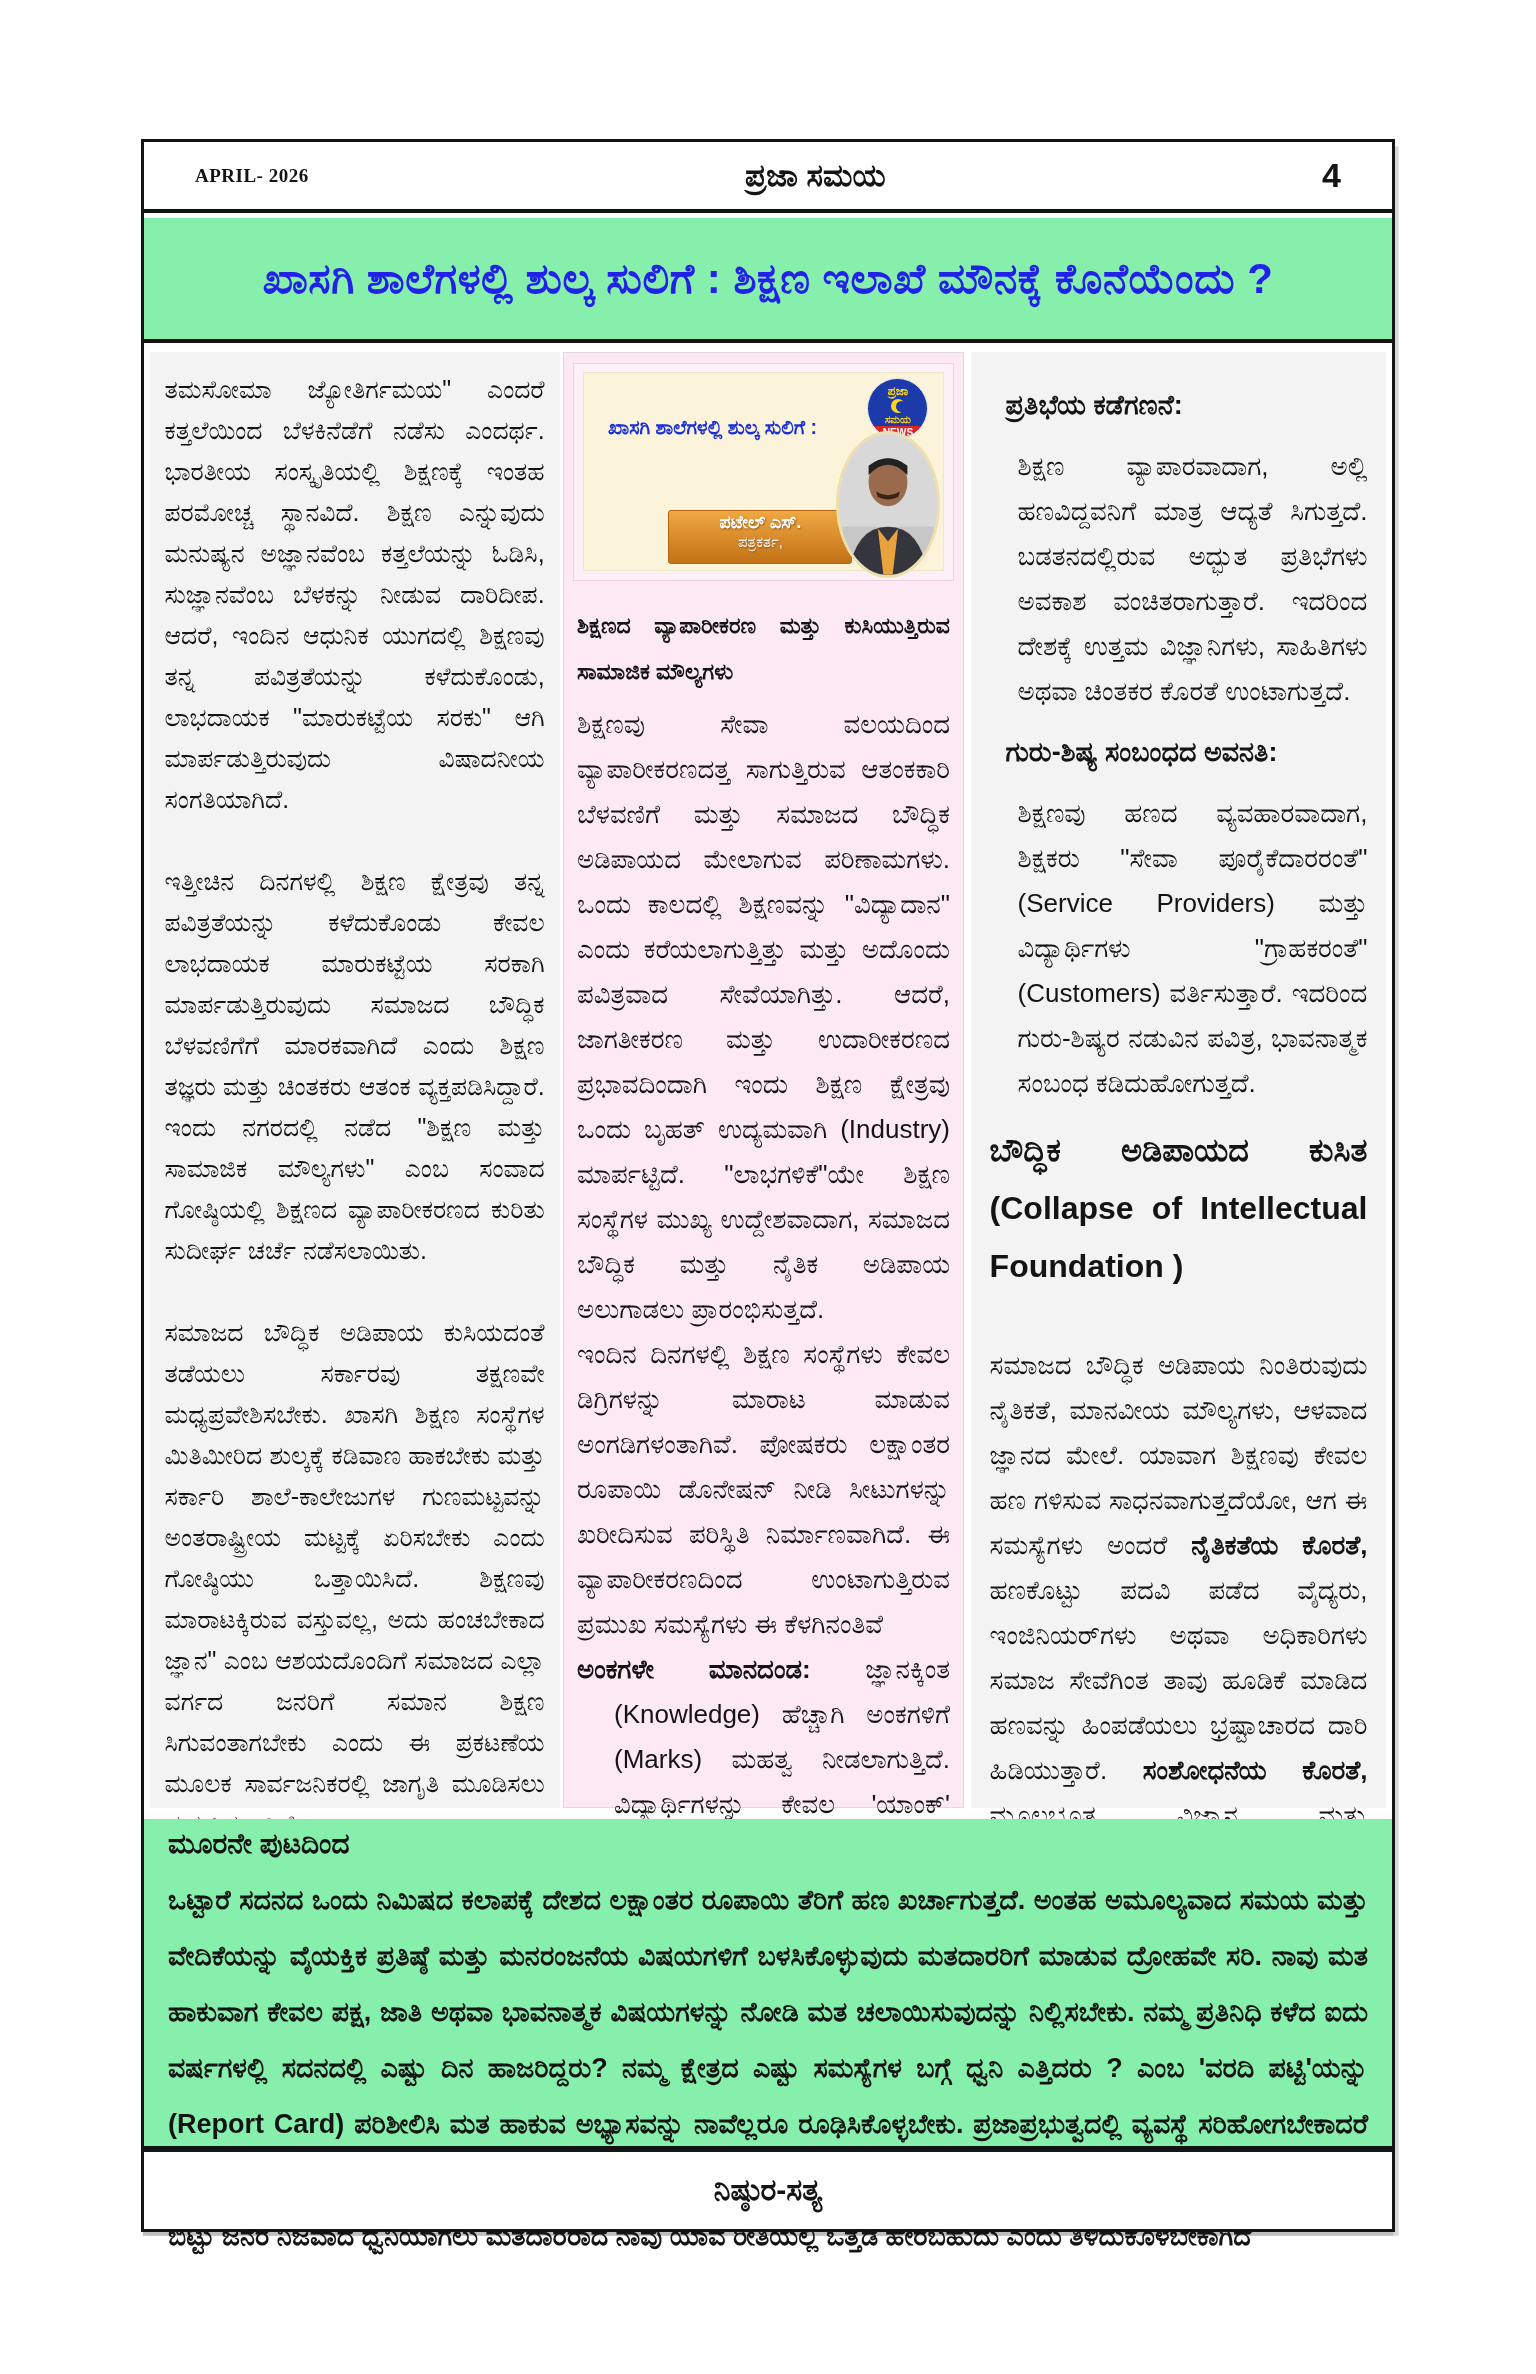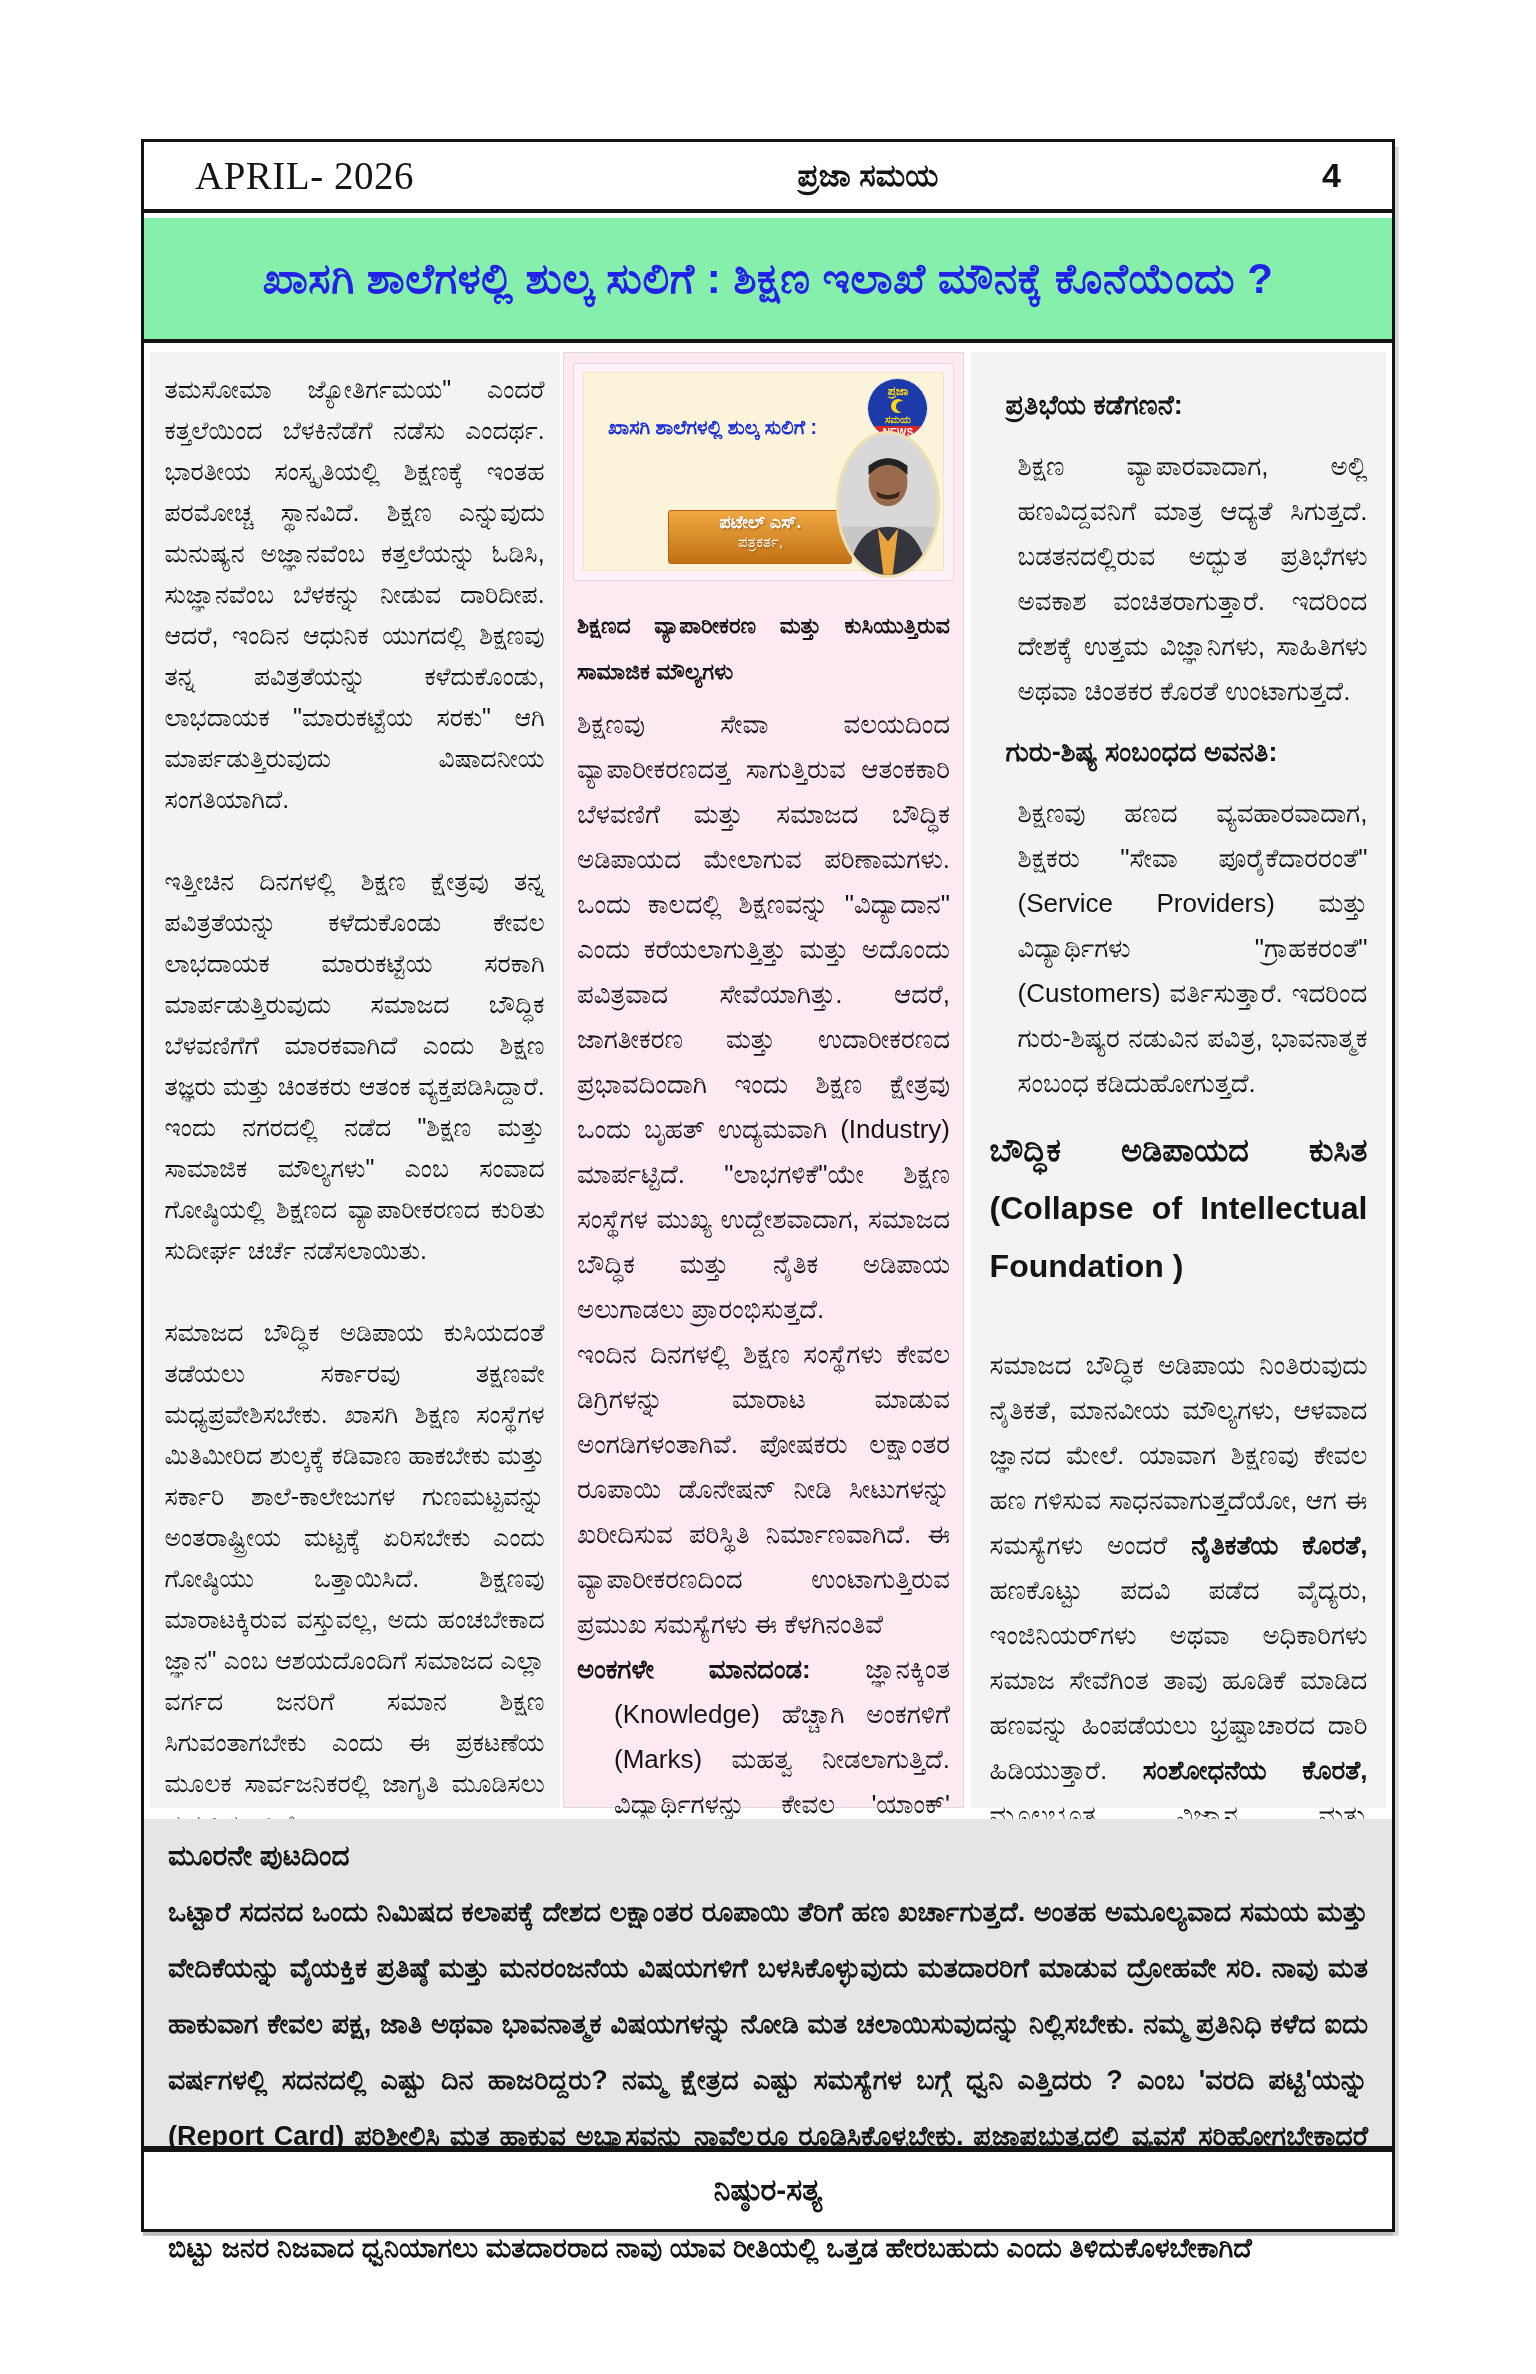--- a/index.html
+++ b/index.html
@@ -12,21 +12,21 @@
     position:absolute;left:141px;top:139px;width:1248px;height:2087px;
     border:3.7px solid #141414;background:#fff;
     box-shadow:0 5.6px 0 -1.9px #bdbdbd, 5.6px 5.6px 0 -1.9px #d6d6d6;
   }
   
   .header-row{
     position:absolute;top:0;left:0;right:0;height:71px;
     border-bottom:4.6px solid #141414;display:flex;align-items:center;
     padding:0 51px;box-sizing:border-box;background:#fff;
   }
-  .hdr-date{font-family:"Liberation Serif",serif;font-weight:400;font-size:39px;letter-spacing:0.5px;}
+  .hdr-date{font-family:"Liberation Serif",serif;font-weight:700;font-size:19px;letter-spacing:0.5px;}
   .hdr-title{flex:1;text-align:center;font-weight:700;font-size:31px;}
   .hdr-page{font-weight:700;font-size:34px;}
   
   .title-row{
     position:absolute;top:76px;left:0;right:0;height:121px;
     border-bottom:4.6px solid #141414;display:flex;align-items:center;justify-content:center;
     background:#86efac;
   }
   .headline{color:#2121e8;font-weight:700;font-size:42px;text-align:center;letter-spacing:0.5px;}
   
@@ -83,22 +83,22 @@
   .mid-body p{margin:0;}
   .hanging{padding-left:37px;text-indent:-37px;}
   .lead-bold{font-weight:700;}
   
   .rc-h{font-weight:700;font-size:27px;margin:16px;line-height:45px;}
   .rc-p{padding-left:28px;margin:0;}
   .rc-h3{font-weight:700;font-size:32px;line-height:58px;margin:15px 0 48px;text-align:justify;}
   .rc-pageref{text-align:right;font-weight:700;font-size:27px;margin-top:18.6px;}
   
   .gray-band{
-    position:absolute;top:1677px;left:0;right:0;height:327px;background:#e5e5e5;
-    padding:21px 24px;box-sizing:border-box;
+    position:absolute;top:1677px;left:0;right:0;height:327px;background:#86efac;
+    padding:9px 24px;box-sizing:border-box;
   }
   .gb-head{font-weight:700;font-size:28px;margin:0 0 11px 0;}
   .gb-body{font-weight:700;font-size:27px;line-height:56px;text-align:justify;margin:0;}
   
   .divider{position:absolute;top:2004px;left:0;right:0;height:6.5px;background:#141414;}
   .footer-strip{
     position:absolute;top:2010px;left:0;right:0;height:77px;background:#fff;
     display:flex;align-items:center;justify-content:center;font-weight:700;font-size:30px;
   }
 </style>

